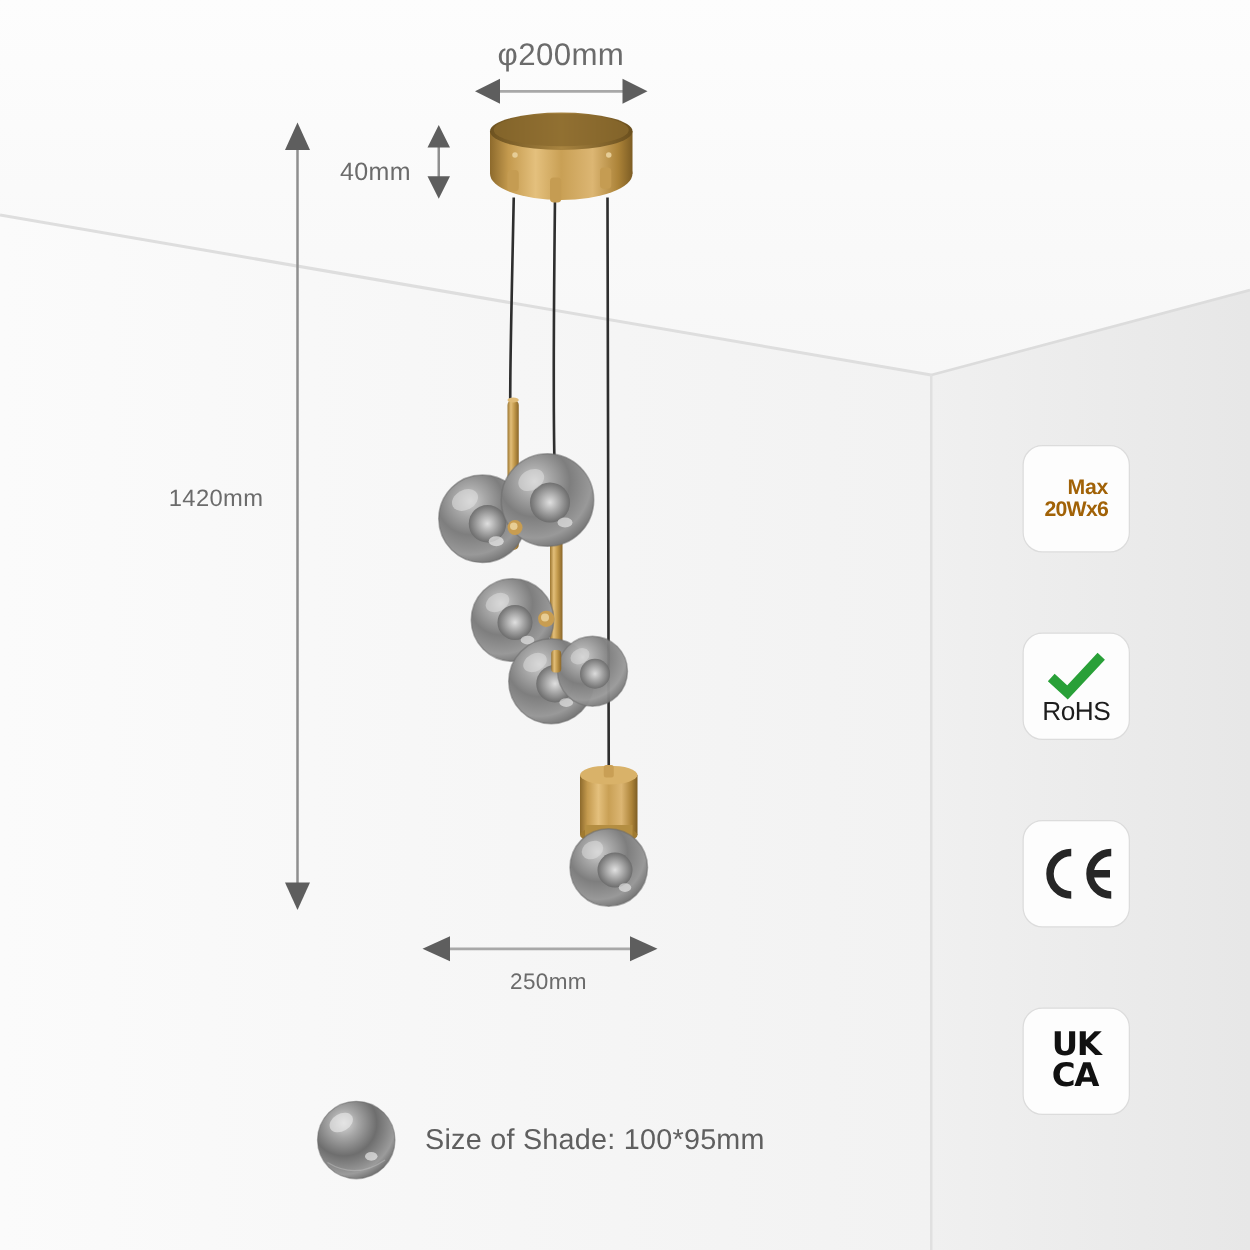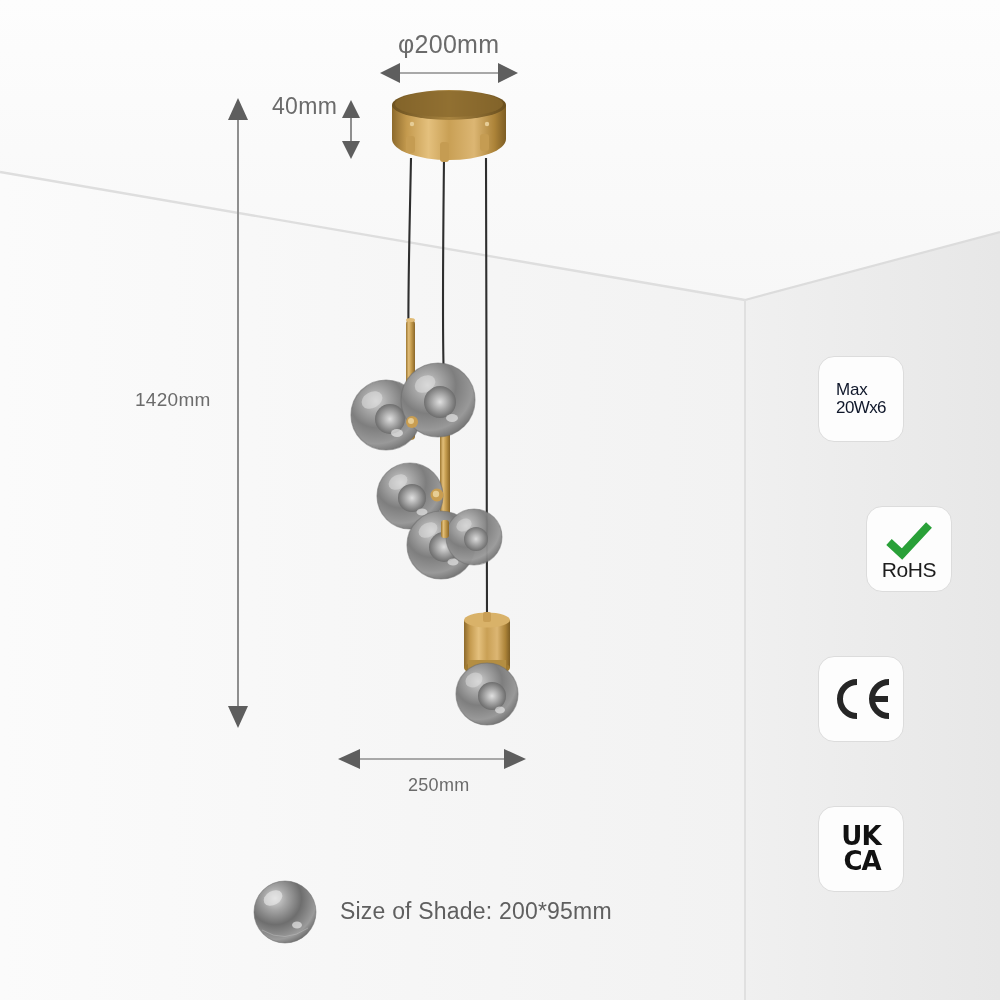--- a/index.html
+++ b/index.html
@@ -25,21 +25,21 @@
   
   .dim-label {
     position: absolute;
     color: #6b6b6b;
     font-weight: 400;
     white-space: nowrap;
     letter-spacing: 0.3px;
   }
   #dim-diameter-label { left: 398px; top: 30px; font-size: 25px; }
   #dim-drop-label     { left: 135px; top: 389px; font-size: 19px; }
-  #dim-canopy-label   { left: 272px; top: 93px; font-size: 23px; }
+  #dim-canopy-label   { left: 272px; top: 127px; font-size: 20px; }
   #dim-width-label    { left: 408px; top: 775px; font-size: 18px; }
 
   
   #shade-caption {
     position: absolute;
     left: 340px;
     top: 898px;
     font-size: 23px;
     color: #5f5f5f;
     white-space: nowrap;
@@ -62,44 +62,44 @@
     border-radius: 16px;
     background: #fdfdfd;
     border: 1.4px solid #dcdcdc;
     display: flex;
     align-items: center;
     justify-content: center;
     flex-direction: column;
     overflow: hidden;
   }
   .badge-power {
-    color: #0f172a;
-    font-weight: 400;
+    color: #a16207;
+    font-weight: 700;
     line-height: 1.08;
-    text-align: left;
+    text-align: right;
   }
   .badge-power .l1 { font-size: 17px; letter-spacing: -0.2px; }
   .badge-power .l2 { font-size: 17px; letter-spacing: -0.6px; }
 
-  .badge-rohs { padding-top: 6px; margin-left: 48px; }
+  .badge-rohs { padding-top: 6px; }
   .badge-rohs .rohs-text {
     font-size: 21px;
     color: #1d1d1d;
     letter-spacing: -0.4px;
     margin-top: -2px;
     font-family: "Liberation Sans", sans-serif;
   }
 
   .badge-ukca {
     font-weight: 700;
     color: #111111;
     font-size: 26px;
     line-height: 0.98;
     letter-spacing: -1px;
-    text-align: right;
+    text-align: left;
     font-family: "DejaVu Sans", sans-serif;
   }
 </style>
 </head>
 <body>
 
 <div id="stage">
 
   <svg class="layer" viewBox="0 0 1000 1000">
     <defs>
@@ -307,21 +307,21 @@
   </svg>
 
   <div class="dim-label" id="dim-diameter-label">φ200mm</div>
 
   <div class="dim-label" id="dim-canopy-label">40mm</div>
 
   <div class="dim-label" id="dim-drop-label">1420mm</div>
 
   <div class="dim-label" id="dim-width-label">250mm</div>
 
-  <div id="shade-caption">Size of Shade:  200*95mm</div>
+  <div id="shade-caption">Size of Shade:  100*95mm</div>
 
   <div id="badge-column">
 
     <div class="badge">
       <div class="badge-power">
         <div class="l1">Max</div>
         <div class="l2">20Wx6</div>
       </div>
     </div>
 

